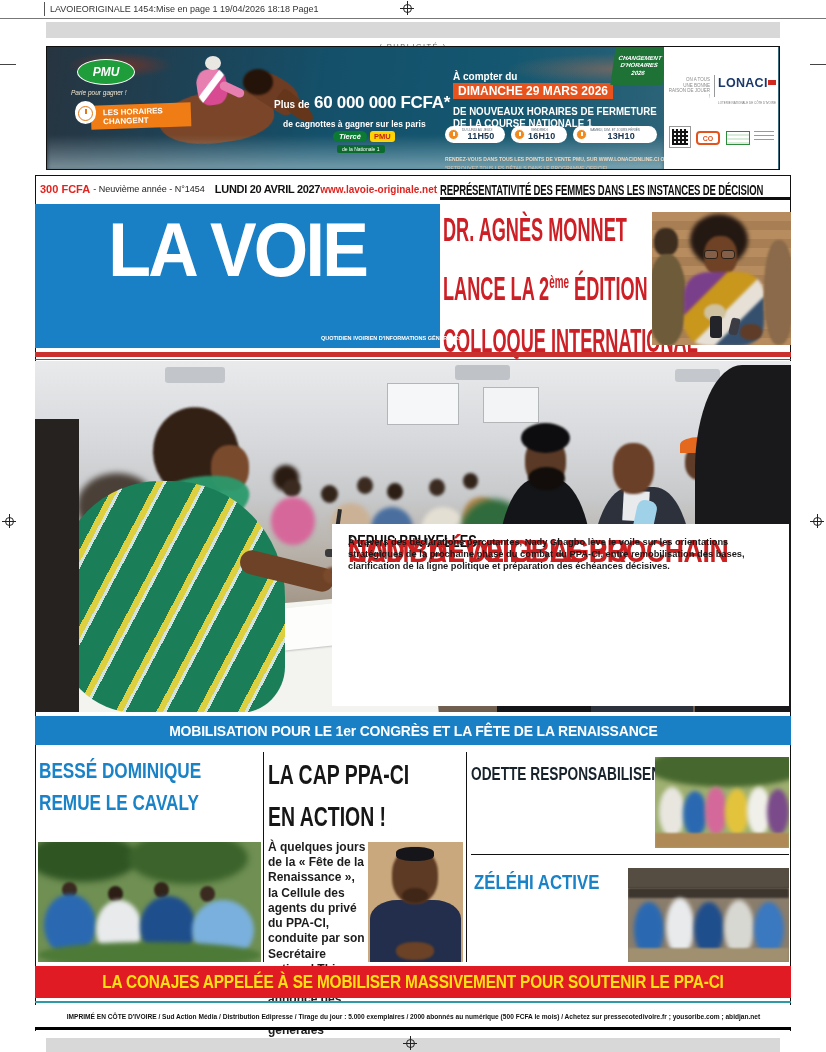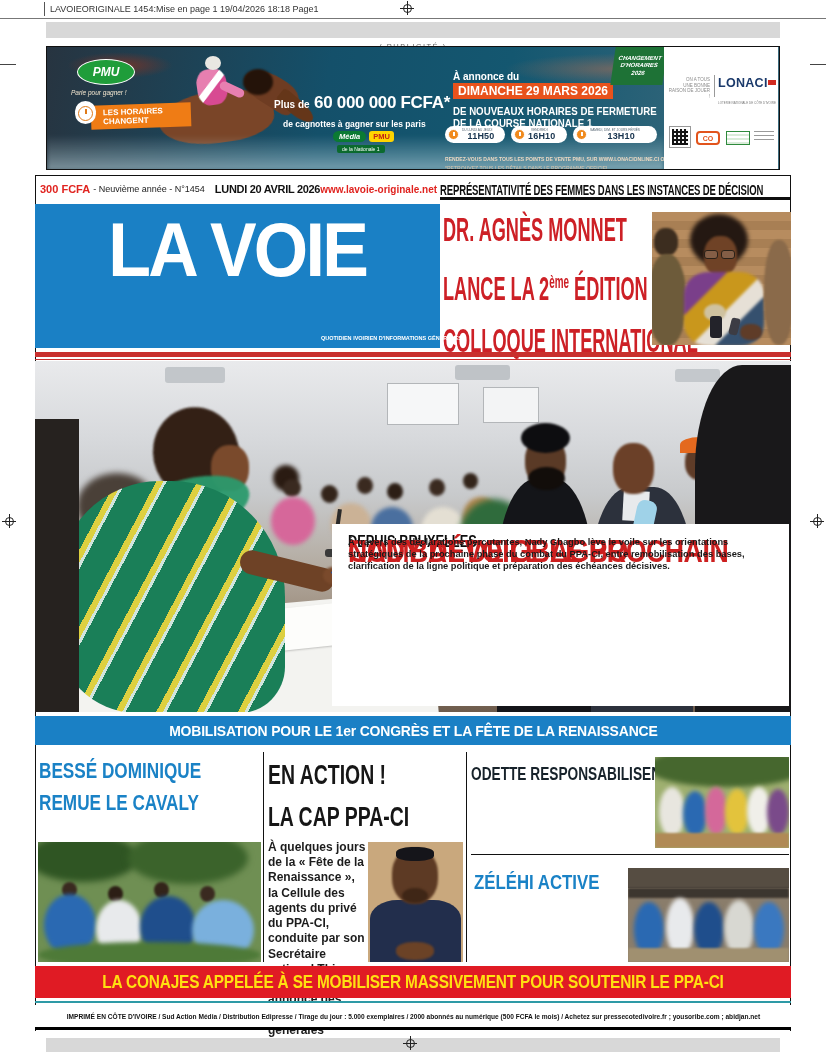--- a/index.html
+++ b/index.html
@@ -88,26 +88,26 @@
       <span style="font-size:8px;font-weight:bold;color:#fff">LES HORAIRES</span>
       <span style="font-size:8px;font-weight:bold;color:#fff">CHANGENT</span>
     </div>
 
     <div class="abs nw" style="left:227px;top:46px">
       <span style="font-size:10px;font-weight:bold;color:#fff">Plus de</span>
       <span style="font-size:17px;font-weight:bold;color:#fff;letter-spacing:-.3px">60 000 000 FCFA*</span>
     </div>
     <div class="abs nw" style="left:236px;top:72px;font-size:8.5px;font-weight:bold;color:#fff">de cagnottes à gagner sur les paris</div>
     <div class="abs" style="left:286px;top:84px;display:flex;align-items:center;gap:3px">
-      <span style="background:#0b7a33;color:#fff;font-style:italic;font-size:7.5px;font-weight:bold;padding:1px 6px;border-radius:7px">Média</span>
+      <span style="background:#0b7a33;color:#fff;font-style:italic;font-size:7.5px;font-weight:bold;padding:1px 6px;border-radius:7px">Tiercé</span>
       <span style="background:#ffd400;color:#c32017;font-size:7.5px;font-weight:bold;padding:1px 4px;border-radius:3px">PMU</span>
     </div>
     <div class="abs nw" style="left:290px;top:98px;background:#0b6a2e;color:#fff;font-size:5px;padding:1px 5px;border-radius:2px">de la Nationale 1</div>
 
-    <div class="abs nw" style="left:406px;top:24px;font-size:10px;font-weight:bold;color:#fff">À annonce du</div>
+    <div class="abs nw" style="left:406px;top:24px;font-size:10px;font-weight:bold;color:#fff">À compter du</div>
     <div class="abs nw" style="left:406px;top:36px;background:#e8521c;color:#fff;font-size:12px;font-weight:bold;padding:1px 5px">DIMANCHE 29 MARS 2026</div>
     <div class="abs" style="left:406px;top:54px"><span class="cx" style="font-size:10.2px;font-weight:bold;color:#fff;transform:scaleX(.95)">DE NOUVEAUX HORAIRES DE FERMETURE</span></div>
     <div class="abs" style="left:406px;top:66px"><span class="cx" style="font-size:10.2px;font-weight:bold;color:#fff;transform:scaleX(.95)">DE LA COURSE NATIONALE 1</span></div>
 
     <div class="pill" style="left:398px;top:79px;width:60px">
       <div class="clk"></div>
       <div class="tcol">
           <span class="tlab">DU LUNDI AU JEUDI</span>
           <span class="tval">11H50</span>
         </div>
@@ -155,21 +155,21 @@
       <div class="hairline" style="left:90px;top:88px;width:20px"></div>
       <div class="hairline" style="left:90px;top:92px;width:20px"></div>
     </div>
   </div>
 
   <div class="abs" style="left:35px;top:175px;width:756px;height:856px;border-left:1px solid #111;border-right:1px solid #111;border-top:1px solid #111"></div>
 
   <div class="abs" style="left:40px;top:180px;width:396px;height:18px;display:flex;align-items:center">
     <span class="nw" style="color:#e0231f;font-weight:bold;font-size:11px">300 FCFA</span>
     <span class="nw" style="font-size:9px;color:#222;margin-left:3px">- Neuvième année - N°1454</span>
-    <span class="nw" style="font-size:11px;font-weight:bold;color:#111;margin-left:10px;letter-spacing:-.3px">LUNDI 20 AVRIL 2026</span>
+    <span class="nw" style="font-size:11px;font-weight:bold;color:#111;margin-left:10px;letter-spacing:-.3px">LUNDI 20 AVRIL 2027</span>
     <span class="nw" style="font-size:10px;font-weight:bold;color:#e0231f;margin-left:auto">www.lavoie-originale.net</span>
   </div>
 
   <div class="abs" style="left:440px;top:181px">
     <span class="cx" style="font-size:14px;font-weight:bold;color:#0e0e0e;transform:scaleX(.68);letter-spacing:-.2px">REPRÉSENTATIVITÉ DES FEMMES DANS LES INSTANCES DE DÉCISION</span>
   </div>
   <div class="abs" style="left:440px;top:197px;width:351px;height:2.5px;background:#0e0e0e"></div>
 
   <div class="abs" style="left:443px;top:207px;width:210px;line-height:46px">
     <div><span class="cx" style="font-size:33px;font-weight:bold;color:#cd2026;transform:scaleX(.55)">DR. AGNÈS MONNET</span></div>
@@ -286,22 +286,22 @@
     <div class="blob" style="left:116px;top:40px;width:15px;height:16px;background:#33241a;filter:blur(1px)"></div>
     <div class="blob" style="left:162px;top:44px;width:15px;height:16px;background:#3a2a20;filter:blur(1px)"></div>
     <div class="blob" style="left:6px;top:52px;width:52px;height:62px;background:#2a69b2"></div>
     <div class="blob" style="left:58px;top:58px;width:46px;height:58px;background:#e8eaec"></div>
     <div class="blob" style="left:102px;top:54px;width:56px;height:62px;background:#1f4e8c"></div>
     <div class="blob" style="left:154px;top:58px;width:62px;height:60px;background:#7ab0dd"></div>
     <div class="blob" style="left:0;top:100px;width:223px;height:26px;background:#4e7a38;filter:blur(2px)"></div>
   </div>
 
   <div class="abs" style="left:268px;top:756px;line-height:38px">
+    <div><span class="cx" style="font-size:27px;font-weight:bold;color:#161616;transform:scaleX(.72)">LA CAP PPA-CI</span></div>
     <div><span class="cx" style="font-size:27px;font-weight:bold;color:#161616;transform:scaleX(.72)">EN ACTION !</span></div>
-    <div><span class="cx" style="font-size:27px;font-weight:bold;color:#161616;transform:scaleX(.72)">LA CAP PPA-CI</span></div>
   </div>
   <div class="abs" style="left:268px;top:840px;width:99px;font-size:12px;line-height:1.27;color:#1c1c1c;font-weight:bold">À quelques jours de la « Fête de la Renaissance », la Cellule des agents du privé du PPA-CI, conduite par son Secrétaire national Thierry Bahlé Dassi, annonce des assemblées générales éclatées</div>
   <div class="photo" style="left:368px;top:842px;width:95px;height:120px">
     <div style="inset:0;background:#c9a87d"></div>
     <div style="left:2px;top:58px;width:91px;height:62px;background:#222e4c;border-radius:30% 30% 0 0;filter:blur(.5px)"></div>
     <div class="sblob" style="left:24px;top:6px;width:46px;height:56px;background:#5d3a24"></div>
     <div style="left:28px;top:5px;width:38px;height:14px;background:#15151a;border-radius:40%;filter:blur(.5px)"></div>
     <div class="blob" style="left:34px;top:46px;width:26px;height:15px;background:#3f2616;filter:blur(1px)"></div>
     <div class="sblob" style="left:28px;top:100px;width:38px;height:18px;background:#6b4226"></div>
   </div>

